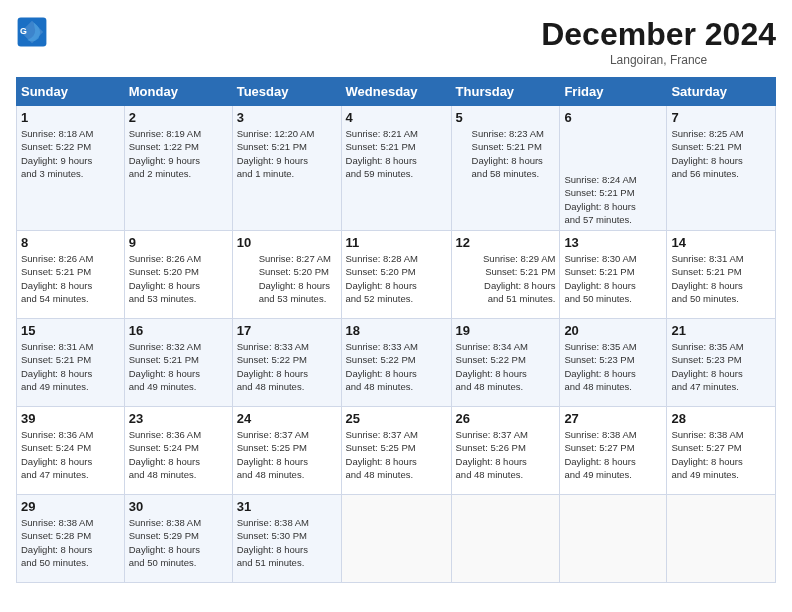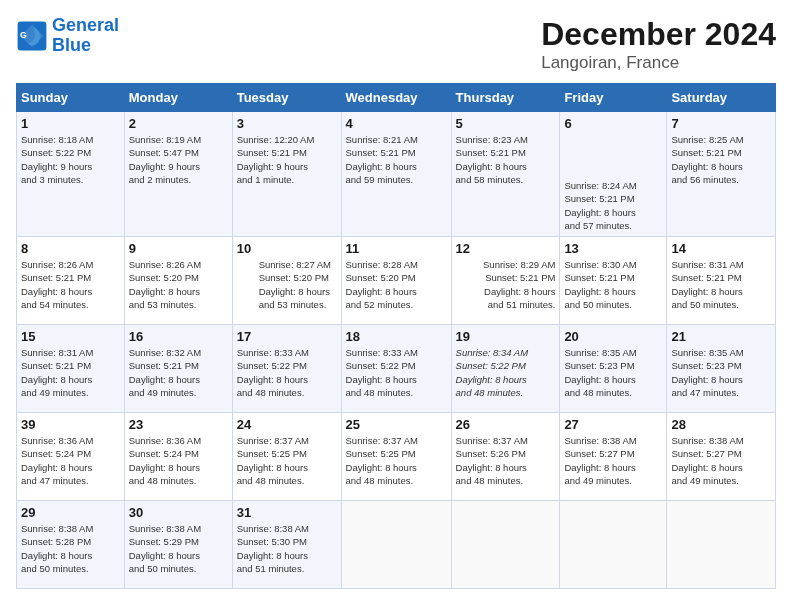--- a/index.html
+++ b/index.html
@@ -28,29 +28,29 @@
       line-height: 1.1;
     }
     .logo-text span {
       color: #1a6fc4;
     }
     .logo-icon {
       width: 32px;
       height: 32px;
     }
     .title-area {
-      text-align: left;
+      text-align: center;
     }
     .month-title {
       font-size: 32px;
       font-weight: bold;
       color: #1a1a1a;
     }
     .location {
-      font-size: 17px;
+      font-size: 12px;
       color: #555;
     }
     table {
       width: 100%;
       border-collapse: collapse;
       font-size: 10px;
     }
     thead tr {
       background-color: #2a6db5;
       color: #fff;
@@ -96,24 +96,20 @@
 <body>
 
 <div class="header">
   <div class="logo">
     <svg class="logo-icon" viewBox="0 0 40 40">
       <rect x="2" y="2" width="36" height="36" rx="4" fill="#1a6fc4"></rect>
       <polygon points="20,6 34,20 20,34 6,20" fill="white" opacity="0.15"></polygon>
       <text x="5" y="22" font-family="Arial" font-weight="bold" font-size="11" fill="white">G</text>
       <path d="M22 8 Q34 16 28 28 Q22 34 14 30 Q24 26 24 18 Z" fill="#4a9fe0" opacity="0.7"></path>
     </svg>
-    <div class="logo-text">
-      <div><span>General</span></div>
-      <div><span style="color:#1a6fc4;">Blue</span></div>
-    </div>
   </div>
   <div class="title-area">
     <div class="month-title">December 2024</div>
     <div class="location">Langoiran, France</div>
   </div>
 </div>
 
 <table>
   <thead>
     <tr>
@@ -131,41 +127,41 @@
         <td>
           <span class="day-num">1</span>
           <div class="day-info" style="white-space: pre-line;">Sunrise: 8:18 AM
 Sunset: 5:22 PM
 Daylight: 9 hours
 and 3 minutes.</div>
         </td>
         <td>
           <span class="day-num">2</span>
           <div class="day-info" style="white-space: pre-line;">Sunrise: 8:19 AM
-Sunset: 5:47 PM
+Sunset: 1:22 PM
 Daylight: 9 hours
 and 2 minutes.</div>
         </td>
         <td>
           <span class="day-num">3</span>
           <div class="day-info" style="white-space: pre-line;">Sunrise: 12:20 AM
 Sunset: 5:21 PM
 Daylight: 9 hours
 and 1 minute.</div>
         </td>
         <td>
           <span class="day-num">4</span>
           <div class="day-info" style="white-space: pre-line;">Sunrise: 8:21 AM
 Sunset: 5:21 PM
 Daylight: 8 hours
 and 59 minutes.</div>
         </td>
         <td>
           <span class="day-num">5</span>
-          <div class="day-info" style="white-space: pre-line;">Sunrise: 8:23 AM
+          <div class="day-info" style="white-space: pre-line; margin-left: 16px;">Sunrise: 8:23 AM
 Sunset: 5:21 PM
 Daylight: 8 hours
 and 58 minutes.</div>
         </td>
         <td>
           <span class="day-num">6</span>
           <div class="day-info" style="white-space: pre-line; margin-top: 48px;">Sunrise: 8:24 AM
 Sunset: 5:21 PM
 Daylight: 8 hours
 and 57 minutes.</div>
@@ -253,21 +249,21 @@
         </td>
         <td>
           <span class="day-num">18</span>
           <div class="day-info" style="white-space: pre-line;">Sunrise: 8:33 AM
 Sunset: 5:22 PM
 Daylight: 8 hours
 and 48 minutes.</div>
         </td>
         <td>
           <span class="day-num">19</span>
-          <div class="day-info" style="white-space: pre-line; font-style: italic;">Sunrise: 8:34 AM
+          <div class="day-info" style="white-space: pre-line;">Sunrise: 8:34 AM
 Sunset: 5:22 PM
 Daylight: 8 hours
 and 48 minutes.</div>
         </td>
         <td>
           <span class="day-num">20</span>
           <div class="day-info" style="white-space: pre-line;">Sunrise: 8:35 AM
 Sunset: 5:23 PM
 Daylight: 8 hours
 and 48 minutes.</div>

